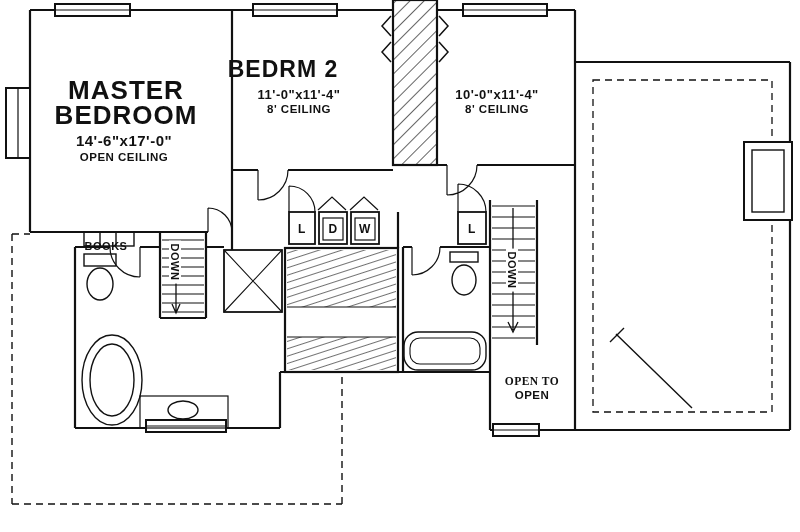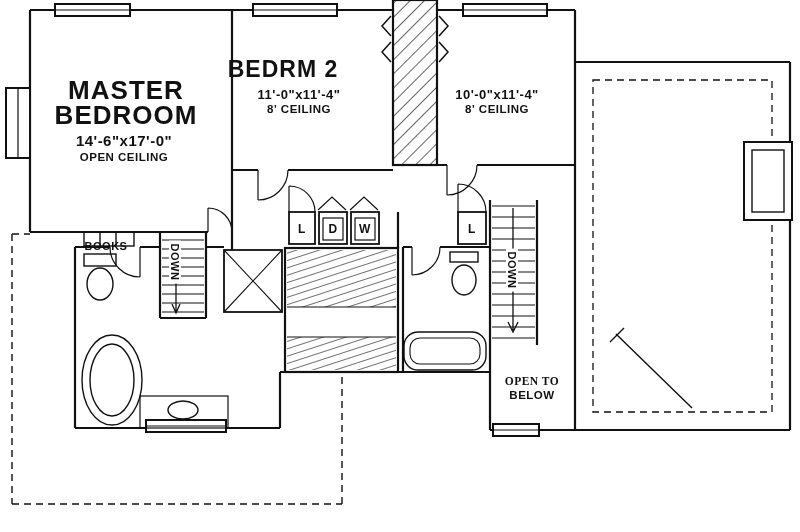--- a/index.html
+++ b/index.html
@@ -171,15 +171,15 @@
 
   <div class="lbl rot" style="left:175px;top:262px;">DOWN</div>
   <div class="lbl rot" style="left:512px;top:270px;">DOWN</div>
 
   <div class="lbl boxletter" style="left:302px;top:229px;">L</div>
   <div class="lbl boxletter" style="left:333px;top:229px;">D</div>
   <div class="lbl boxletter" style="left:365px;top:229px;">W</div>
   <div class="lbl boxletter" style="left:472px;top:229px;">L</div>
 
   <div class="lbl sm" style="left:532px;top:381px;font-family:Liberation Serif, serif;">OPEN TO</div>
-  <div class="lbl sm" style="left:532px;top:395px;">BELOW</div>
+  <div class="lbl sm" style="left:532px;top:395px;">OPEN</div>
 
 </div>
 
 </body></html>

